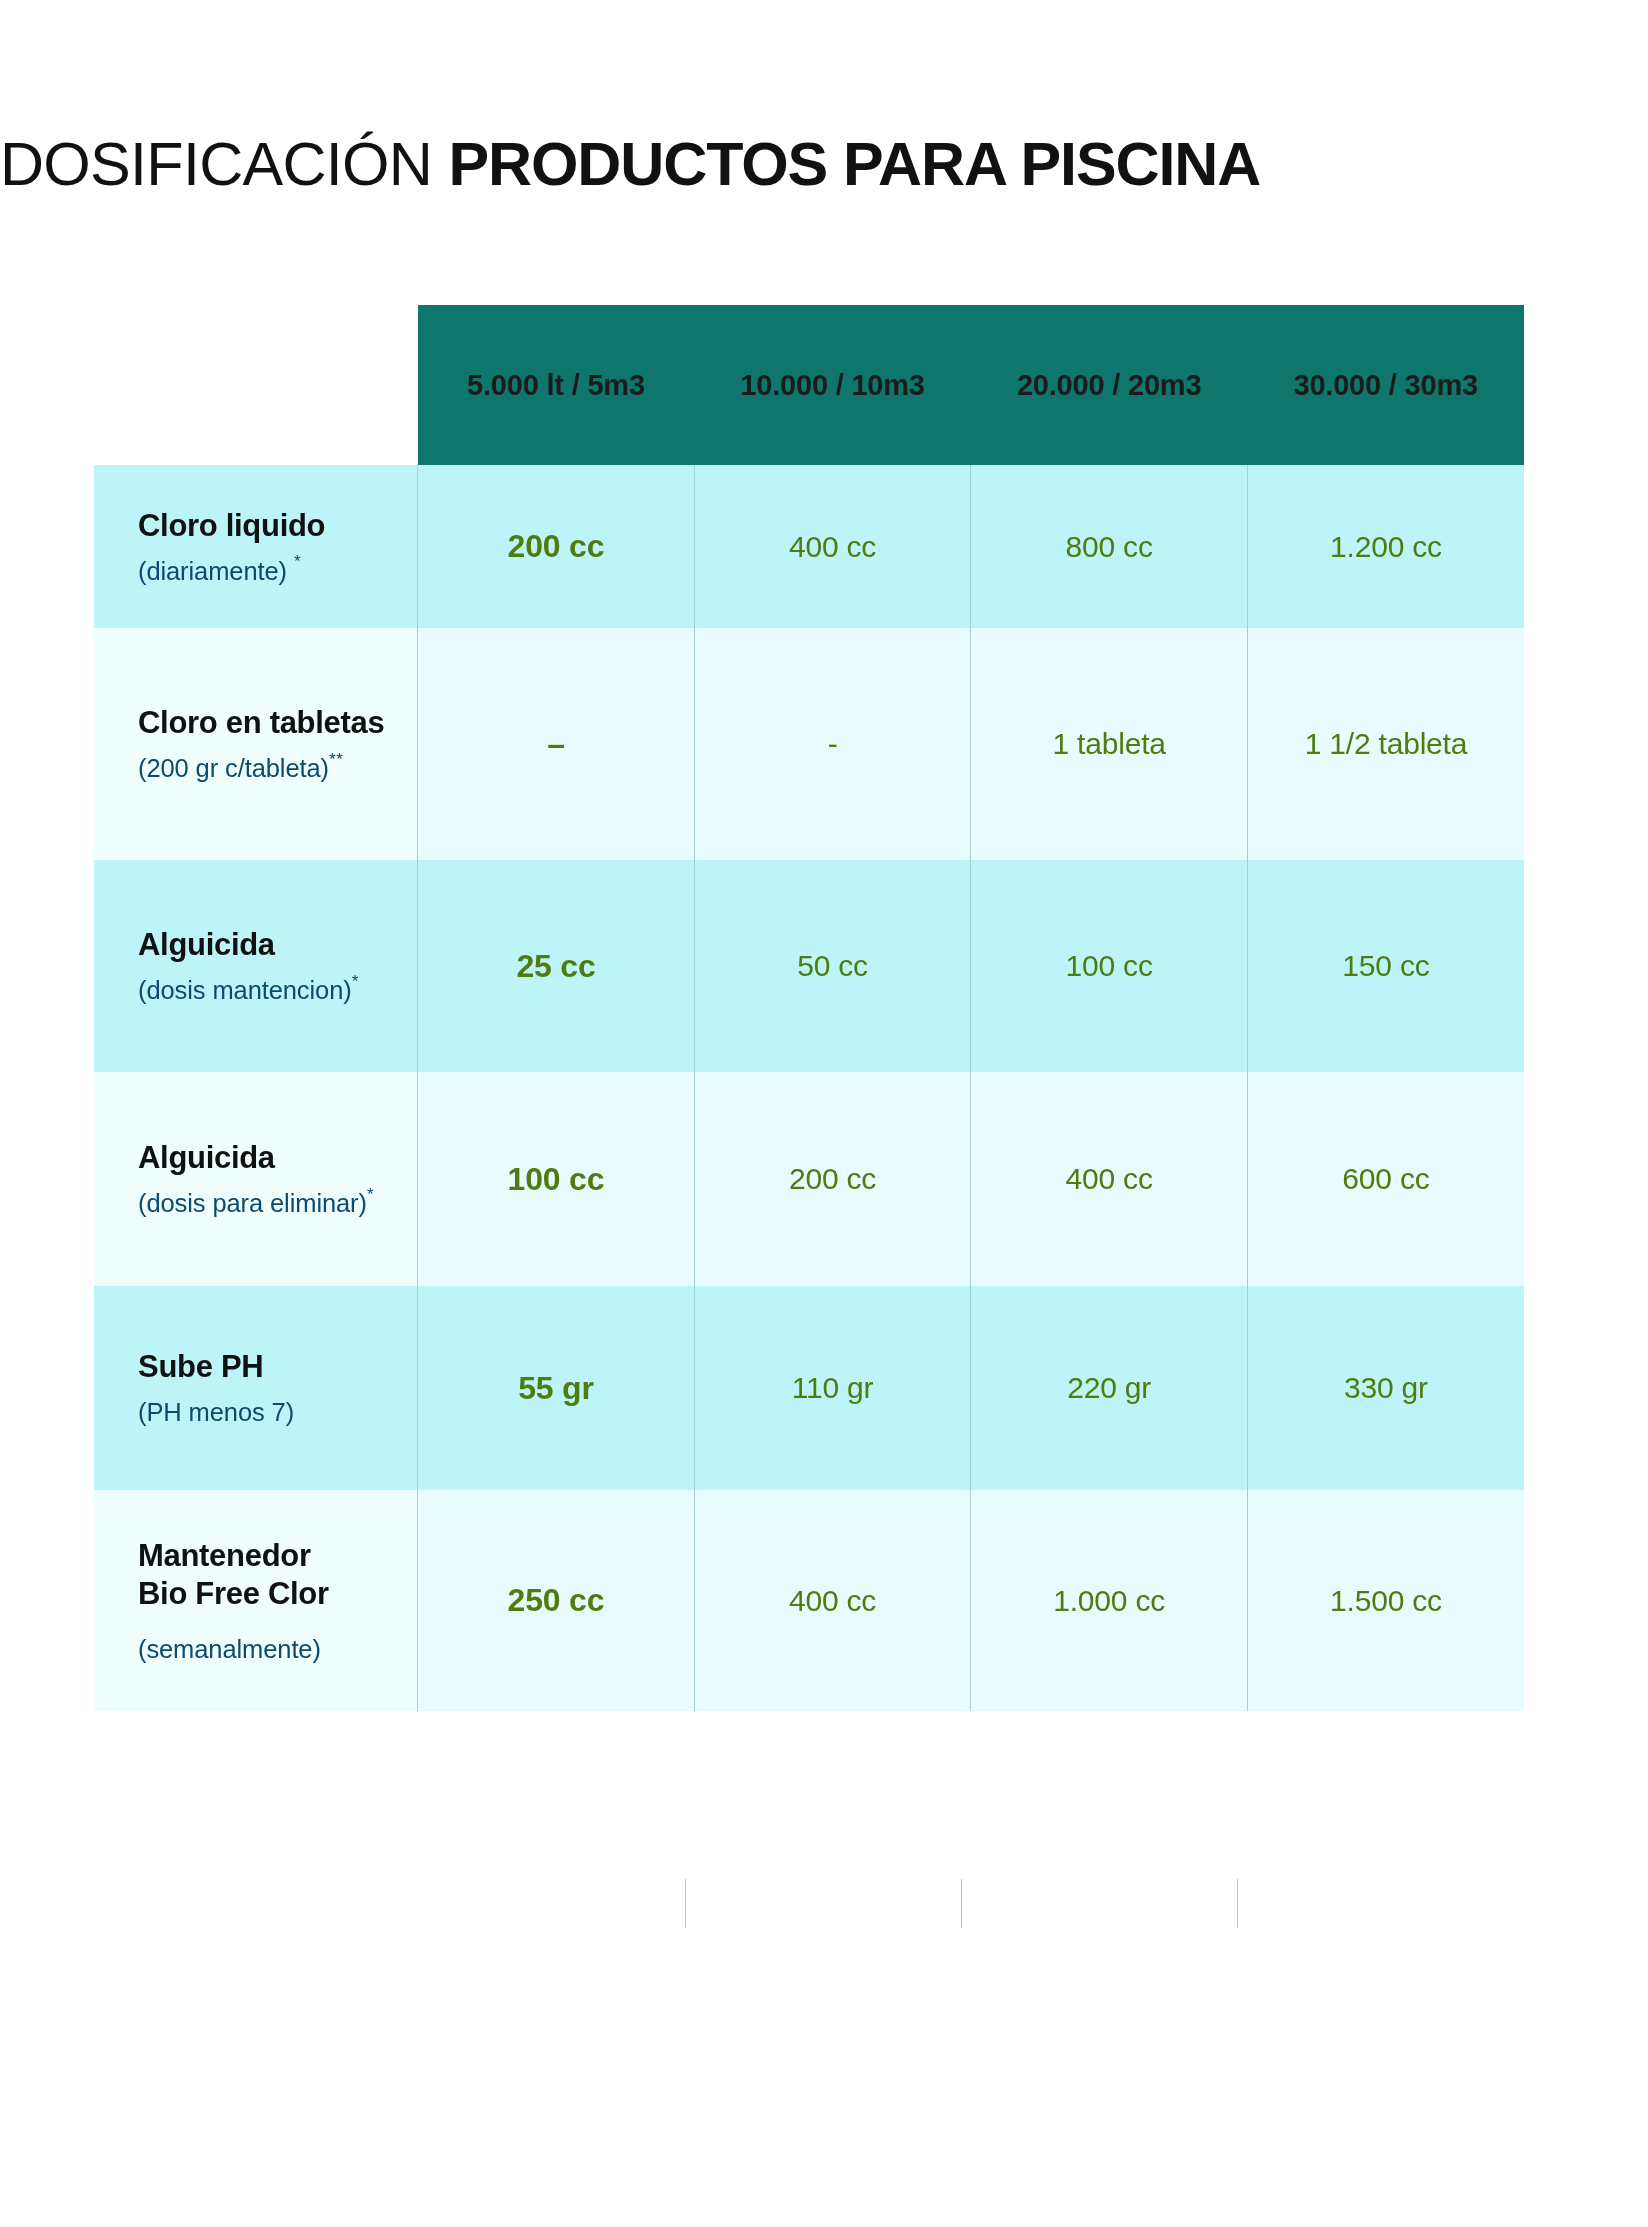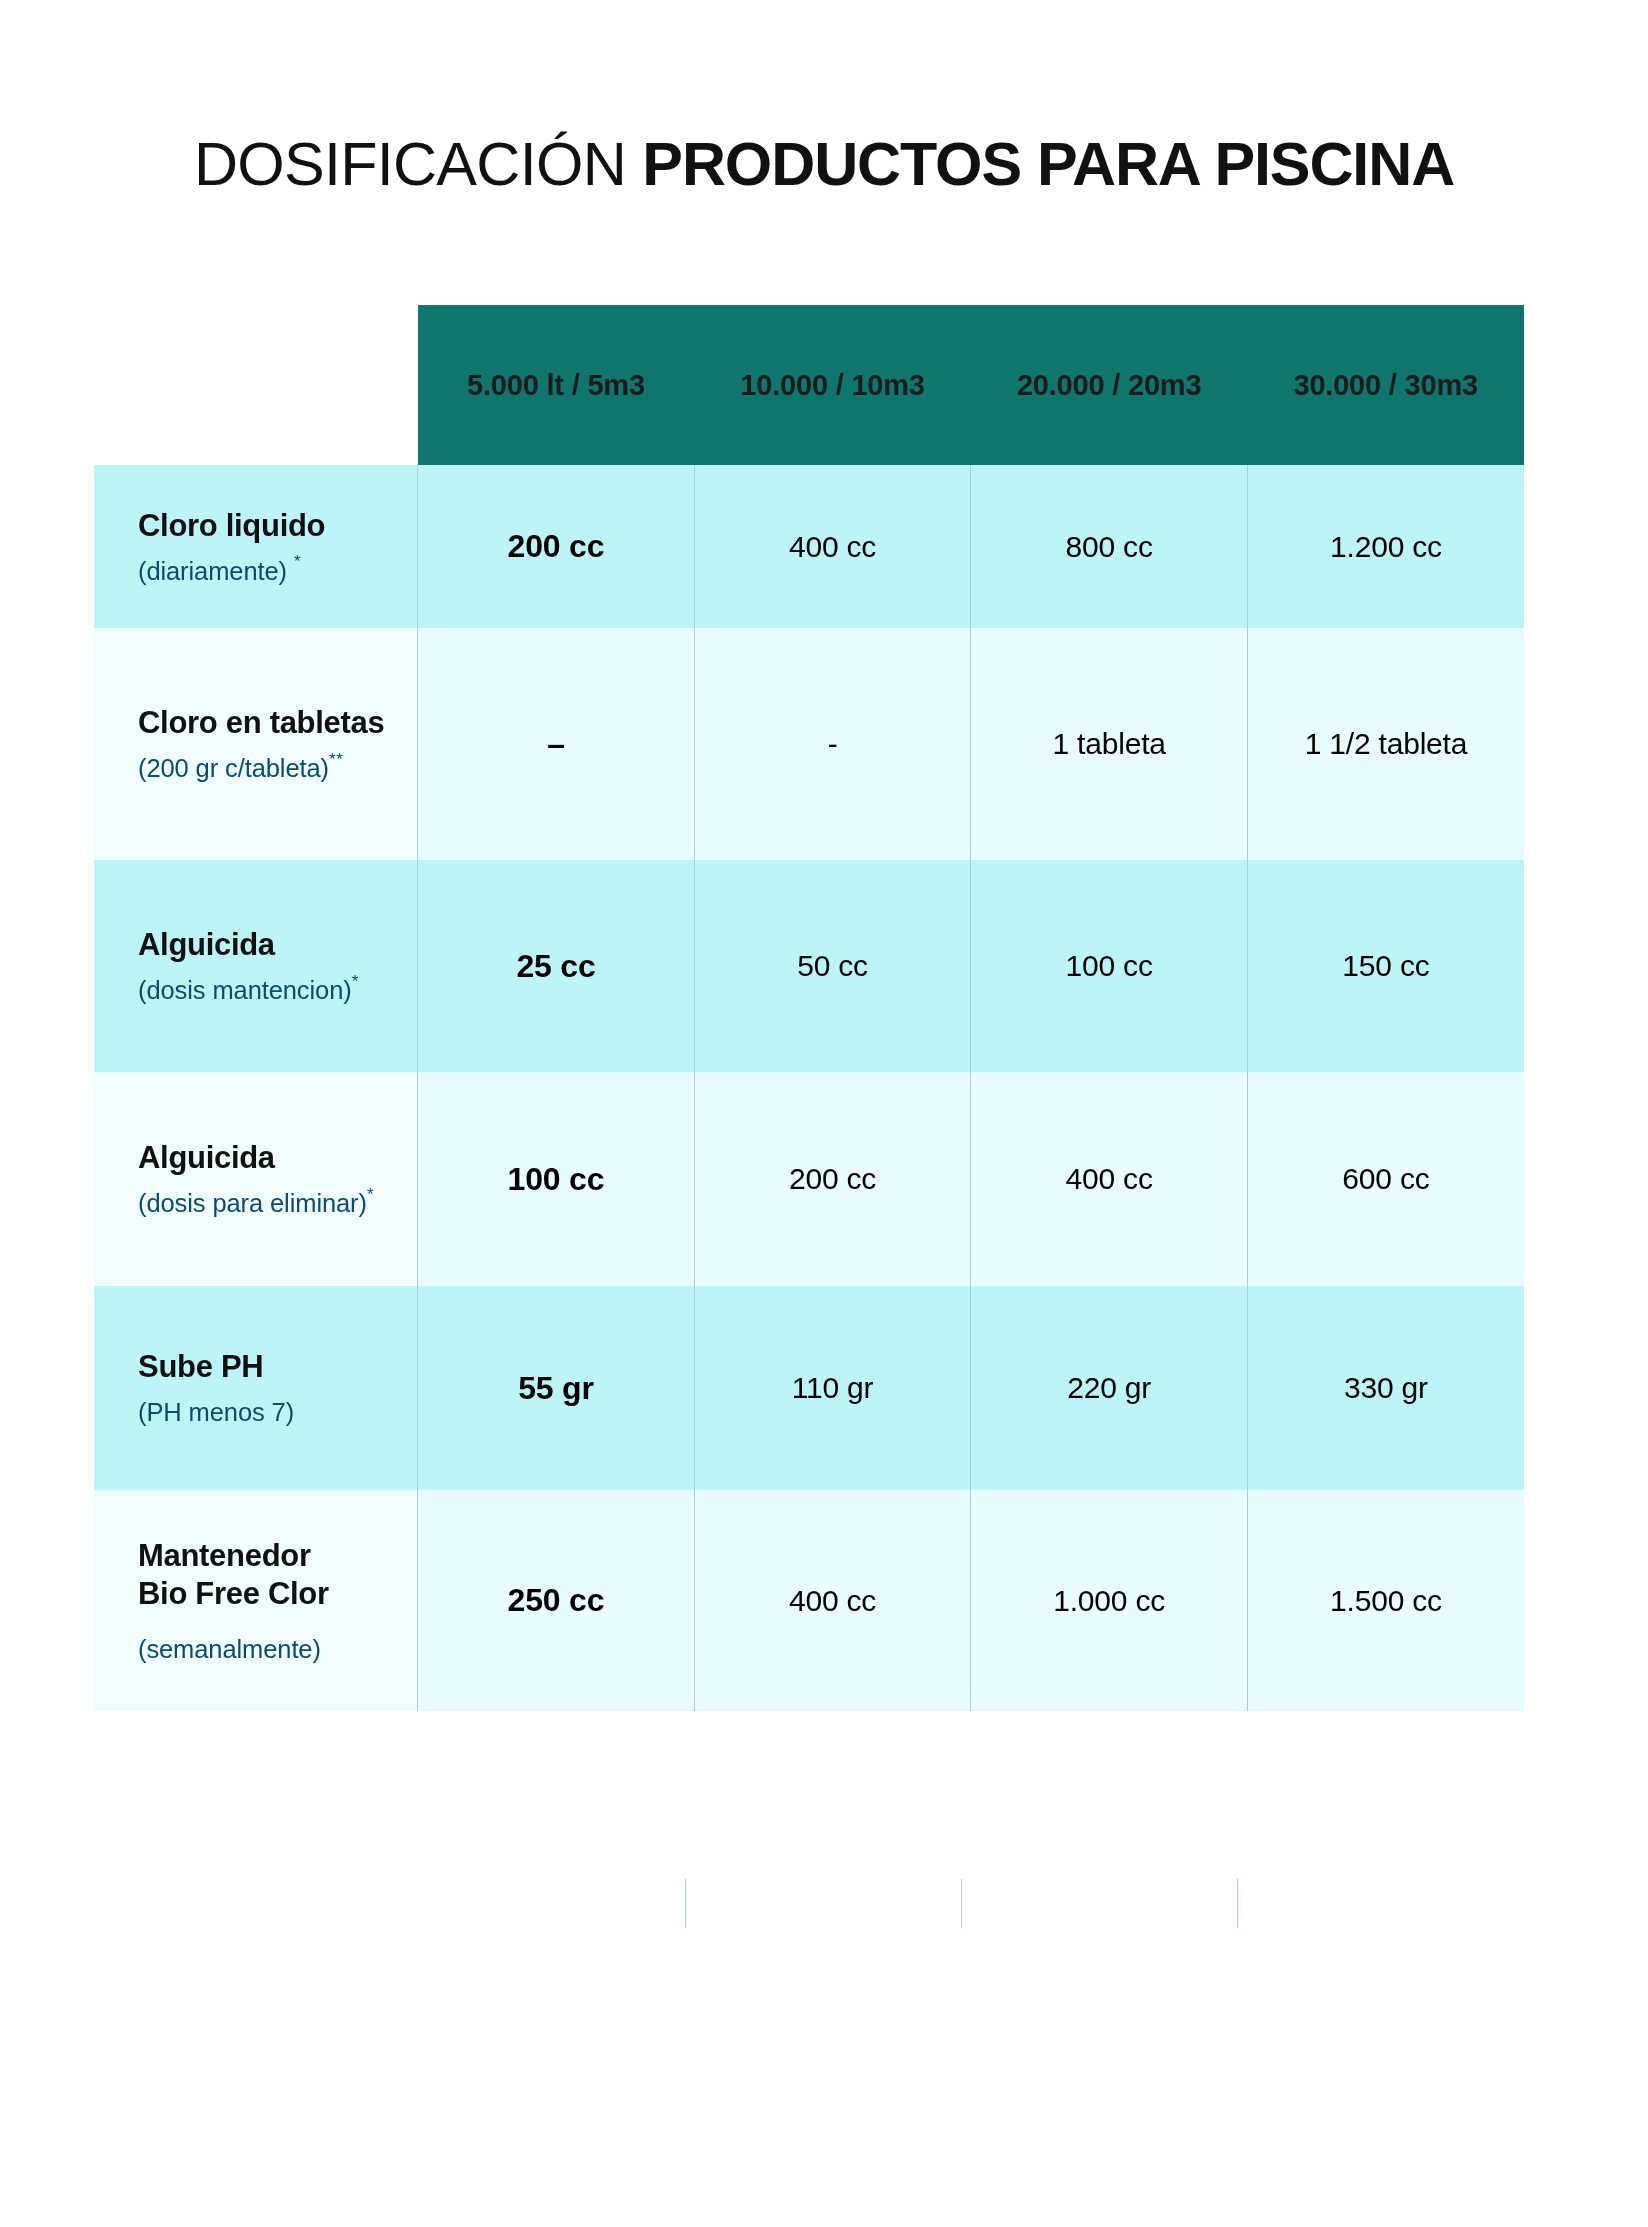--- a/index.html
+++ b/index.html
@@ -21,21 +21,21 @@
     inset: 0;
     background: #ffffff;
   }
 
   
   .title-wrap {
     position: absolute;
     top: 129px;
     left: 0;
     width: 1648px;
-    text-align: center;
+    text-align: left;
     white-space: nowrap;
   }
   .title-light {
     font-size: 61px;
     font-weight: 400;
     letter-spacing: -0.7px;
     color: #111111;
   }
   .title-bold {
     font-size: 61px;
@@ -111,21 +111,21 @@
     position: relative;
     top: -2.8px;
     letter-spacing: 0.7px;
   }
 
   td.val-cell {
     vertical-align: middle;
     text-align: center;
     font-size: 30px;
     font-weight: 500;
-    color: #000000;
+    color: #4d7c0f;
     letter-spacing: -0.2px;
     border-left: 1.4px solid #a8cfd4;
   }
   td.val-cell.first-val {
     font-weight: 700;
     font-size: 32px;
   }
 
   .rh-1 { height: 163px; }
   .rh-2 { height: 232px; }

